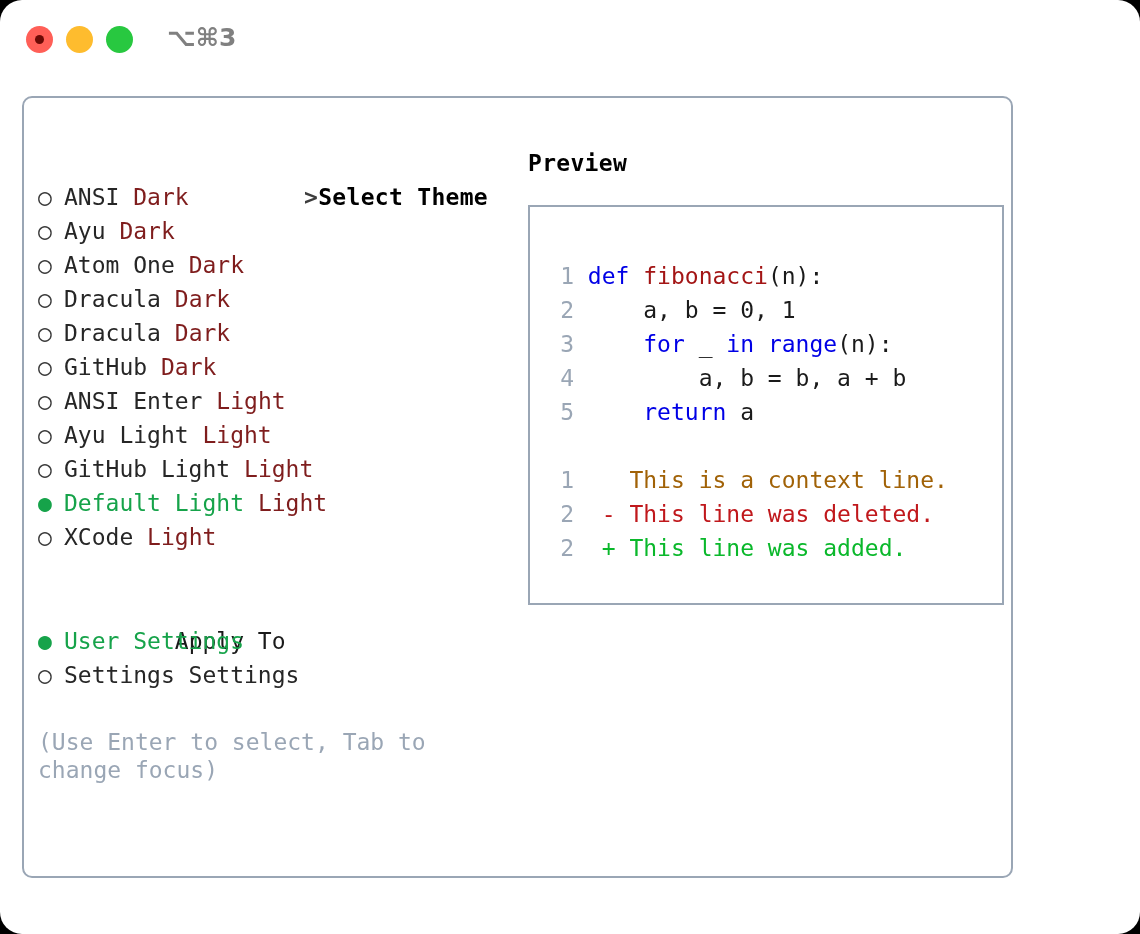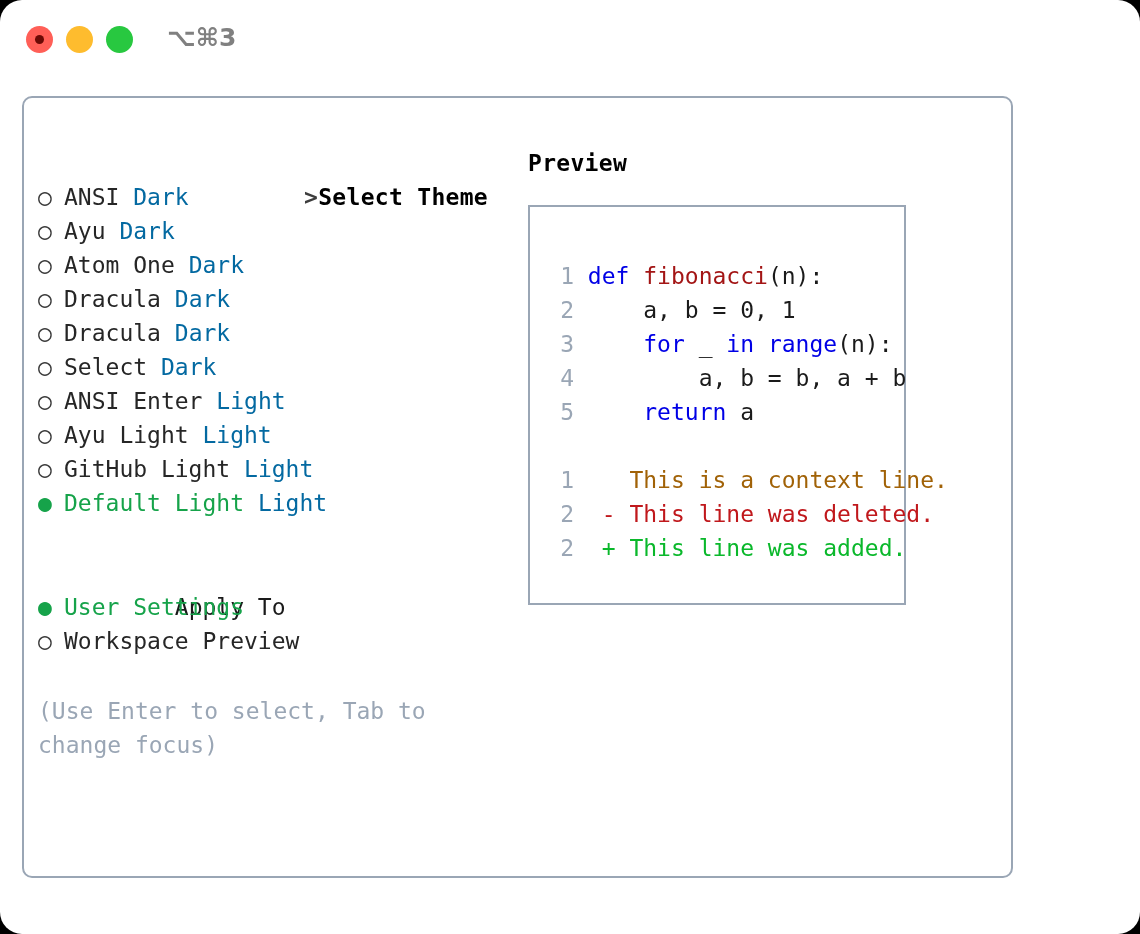--- a/index.html
+++ b/index.html
@@ -98,27 +98,27 @@
   .marker.sel { color: #16a34a; }
   .header-row {
     font-weight: 700;
     color: #000000;
     letter-spacing: 0.3px;
     text-align: right;
   }
   .theme-name { color: #262626; margin-top: 16px; }
   .theme-name.selected { color: #16a34a; }
   .theme-cat {
-    color: #0369a1;
+    color: #7f1d1d;
   }
   .spacer-md { height: 36px; }
 
   #hint {
     font-size: 23px;
-    line-height: 34px;
+    line-height: 28px;
     color: #9aa6b5;
     white-space: pre-wrap;
     width: 420px;
   }
 
   
   #right-col {
     position: absolute;
     left: 504px;
     top: 48px;
@@ -126,21 +126,21 @@
   }
   #preview-title {
     font-size: 23px;
     font-weight: 700;
     color: #000000;
     line-height: 34px;
     letter-spacing: 0.3px;
   }
   #preview-box {
     margin-top: 25px;
-    width: 378px;
+    width: 476px;
     height: 400px;
     border: 2px solid #9aa6b5;
     box-sizing: border-box;
     background: #ffffff;
     position: relative;
   }
   #code {
     position: absolute;
     left: 18px;
     top: 52px;
@@ -182,36 +182,37 @@
       <div class="row header-row">
         <span class="marker">&gt;</span><span>Select Theme</span>
       </div>
 
       <div id="theme-list">
           <div class="row"><span class="marker">○</span><span class="theme-name">ANSI</span><span> </span><span class="theme-cat">Dark</span></div>
           <div class="row"><span class="marker">○</span><span class="theme-name">Ayu</span><span> </span><span class="theme-cat">Dark</span></div>
           <div class="row"><span class="marker">○</span><span class="theme-name">Atom One</span><span> </span><span class="theme-cat">Dark</span></div>
           <div class="row"><span class="marker">○</span><span class="theme-name">Dracula</span><span> </span><span class="theme-cat">Dark</span></div>
           <div class="row"><span class="marker">○</span><span class="theme-name">Dracula</span><span> </span><span class="theme-cat">Dark</span></div>
-          <div class="row"><span class="marker">○</span><span class="theme-name">Select</span><span> </span><span class="theme-cat">Dark</span></div>
+          <div class="row"><span class="marker">○</span><span class="theme-name">GitHub</span><span> </span><span class="theme-cat">Dark</span></div>
           <div class="row"><span class="marker">○</span><span class="theme-name">ANSI Enter</span><span> </span><span class="theme-cat">Light</span></div>
           <div class="row"><span class="marker">○</span><span class="theme-name">Ayu Light</span><span> </span><span class="theme-cat">Light</span></div>
           <div class="row"><span class="marker">○</span><span class="theme-name">GitHub Light</span><span> </span><span class="theme-cat">Light</span></div>
           <div class="row"><span class="marker sel">●</span><span class="theme-name selected">Default Light</span><span> </span><span class="theme-cat">Light</span></div>
+          <div class="row"><span class="marker">○</span><span class="theme-name">XCode</span><span> </span><span class="theme-cat">Light</span></div>
         </div>
 
       <div class="spacer-md"></div>
 
       <div class="row">
         <span class="marker"> </span><span>Apply To</span>
       </div>
 
       <div id="apply-list">
           <div class="row"><span class="marker sel">●</span><span class="theme-name selected">User Settings</span></div>
-          <div class="row"><span class="marker">○</span><span class="theme-name">Workspace Preview</span></div>
+          <div class="row"><span class="marker">○</span><span class="theme-name">Settings Settings</span></div>
         </div>
 
       <div class="spacer-md"></div>
 
       <div id="hint">(Use Enter to select, Tab to change focus)</div>
     </div>
 
     <div id="right-col">
       <div id="preview-title">Preview</div>
       <div id="preview-box">

